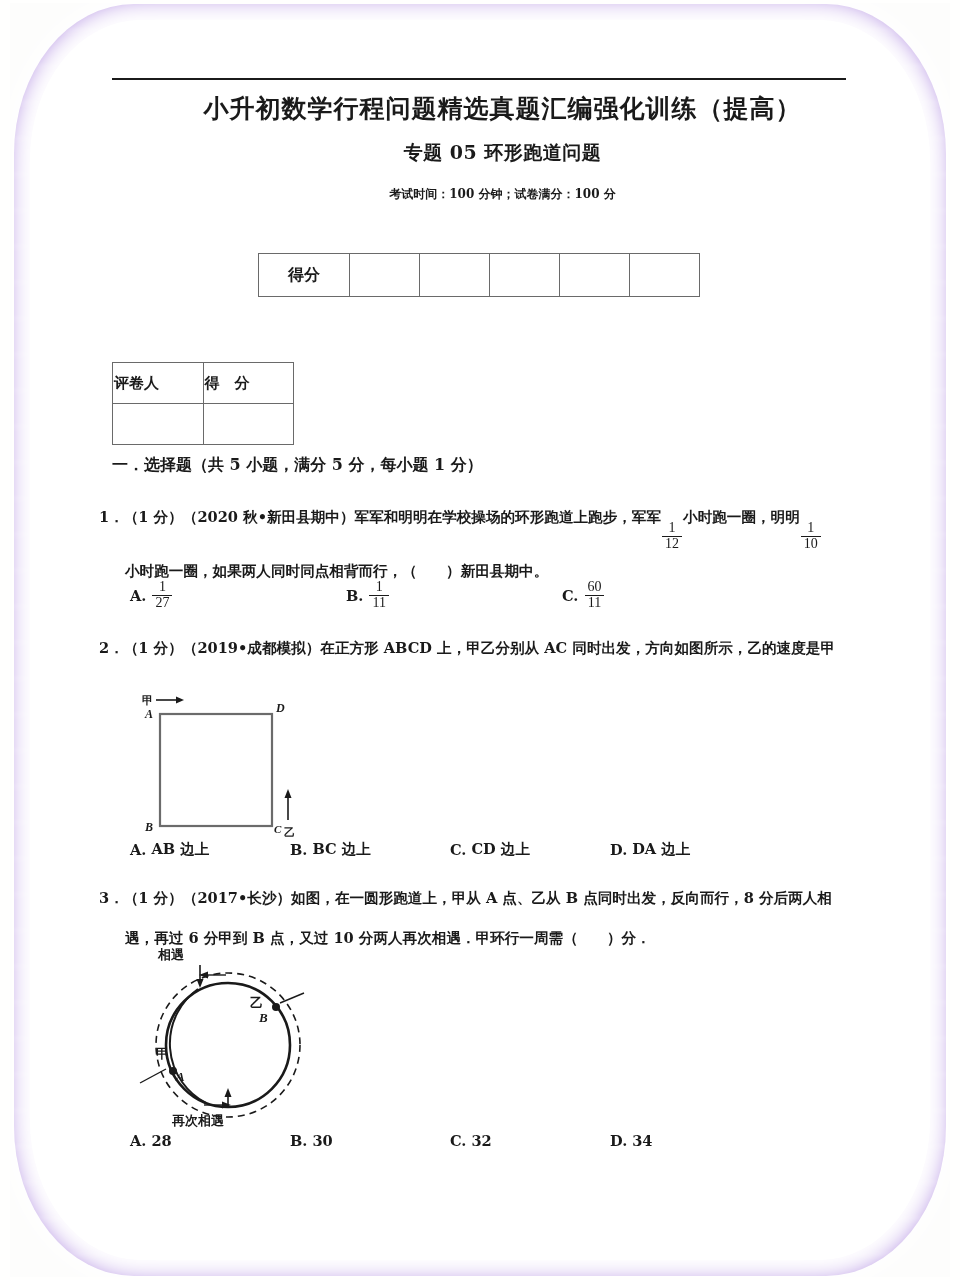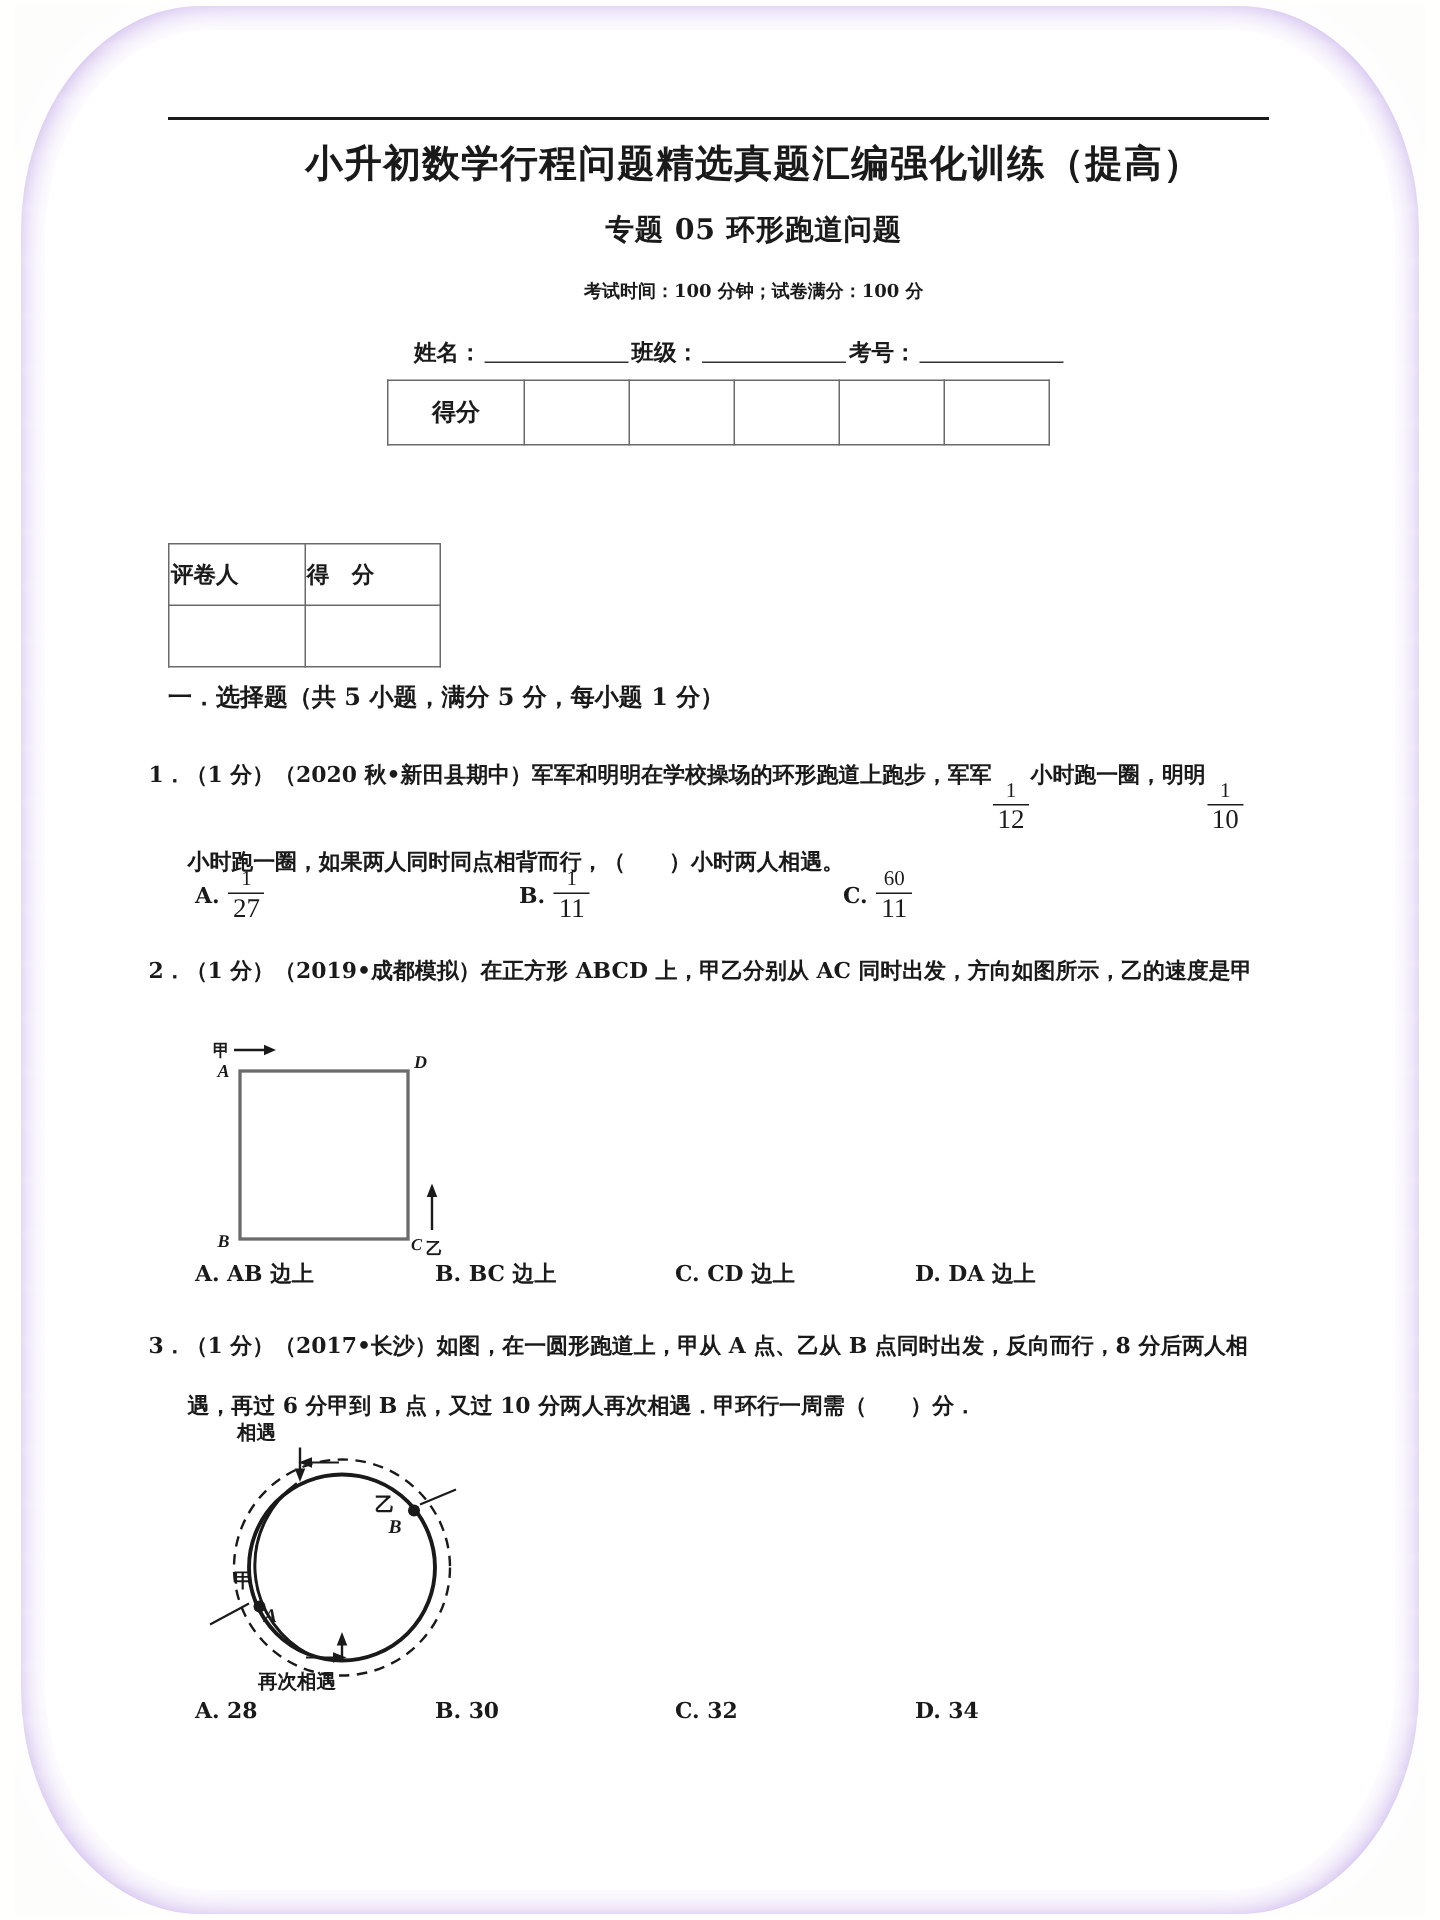--- a/index.html
+++ b/index.html
@@ -221,21 +221,21 @@
     align-items: center;
     justify-content: center;
     vertical-align: -10px;
     margin: 0 1px;
     line-height: 1;
     font-weight: 400;
     font-family: "Liberation Serif", serif;
   }
   .frac .num { font-size: 14px; padding: 0 3px; }
   .frac .den {
-    font-size: 18px;
+    font-size: 14px;
     padding: 0 3px;
     border-top: 1.2px solid #1a1a1a;
     margin-top: 1px;
   }
 
   
   .opts {
     position: absolute;
     left: 130px;
     width: 730px;
@@ -269,23 +269,20 @@
   <div class="frame-edge"></div>
 
   <div class="content">
 
     <div class="rule"></div>
 
     <div class="title-main">小升初数学行程问题精选真题汇编强化训练（提高）</div>
     <div class="title-sub">专题 05  环形跑道问题</div>
     <div class="title-info">考试时间：100 分钟；试卷满分：100 分</div>
 
-    <div class="idline">
-      <span>姓名：</span><span class="blank"></span><span>班级：</span><span class="blank"></span><span>考号：</span><span class="blank"></span>
-    </div>
 
     <table class="score">
       <tbody>
       <tr>
         <td class="lab">得分</td>
         <td></td>
         <td></td>
         <td></td>
         <td></td>
         <td></td>
@@ -309,21 +306,21 @@
     <div class="section-head">一．选择题（共 5 小题，满分 5 分，每小题 1 分）</div>
 
     <div class="q" style="top: 497px;">
       <span class="body"><span class="qnum">1</span><span>．</span><span>（1 分）</span><span>（2020 秋•新田县期中）</span><span>军军和明明在学校操场的环形跑道上跑步，军军</span><span class="frac">
             <span class="num">1</span>
             <span class="den">12</span>
           </span><span>小时跑一圈，明明</span><span class="frac">
             <span class="num">1</span>
             <span class="den">10</span>
           </span></span>
-      <span class="indent">小时跑一圈，如果两人同时同点相背而行，（　　）小时两人相遇。</span>
+      <span class="indent">小时跑一圈，如果两人同时同点相背而行，（　　）新田县期中。</span>
     </div>
 
     <div class="opts frac-row" style="top: 590px;">
       <div class="opt" style="left:0px;">
         <span>A.</span>
         <span class="frac">
           <span class="num">1</span>
           <span class="den">27</span>
         </span>
       </div>

